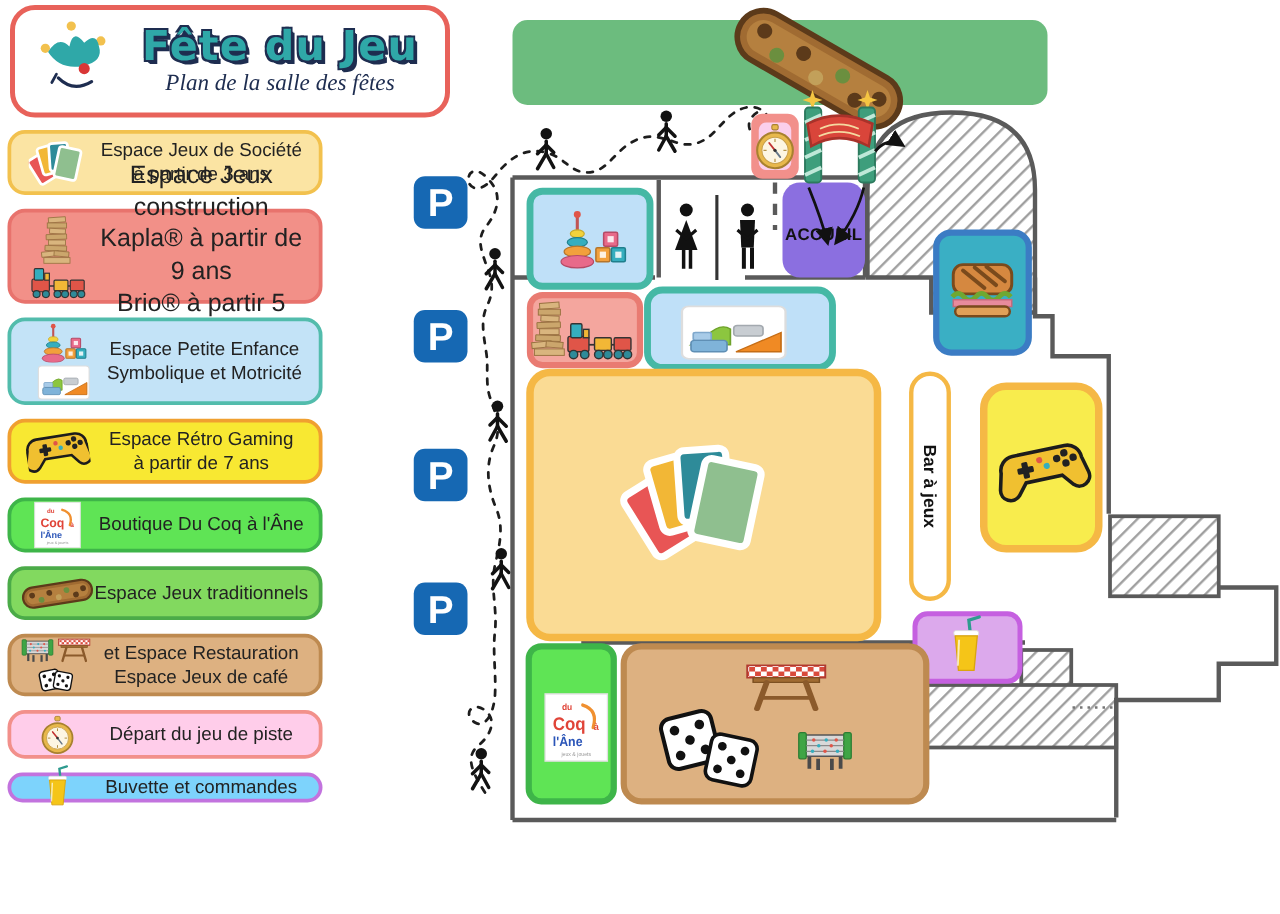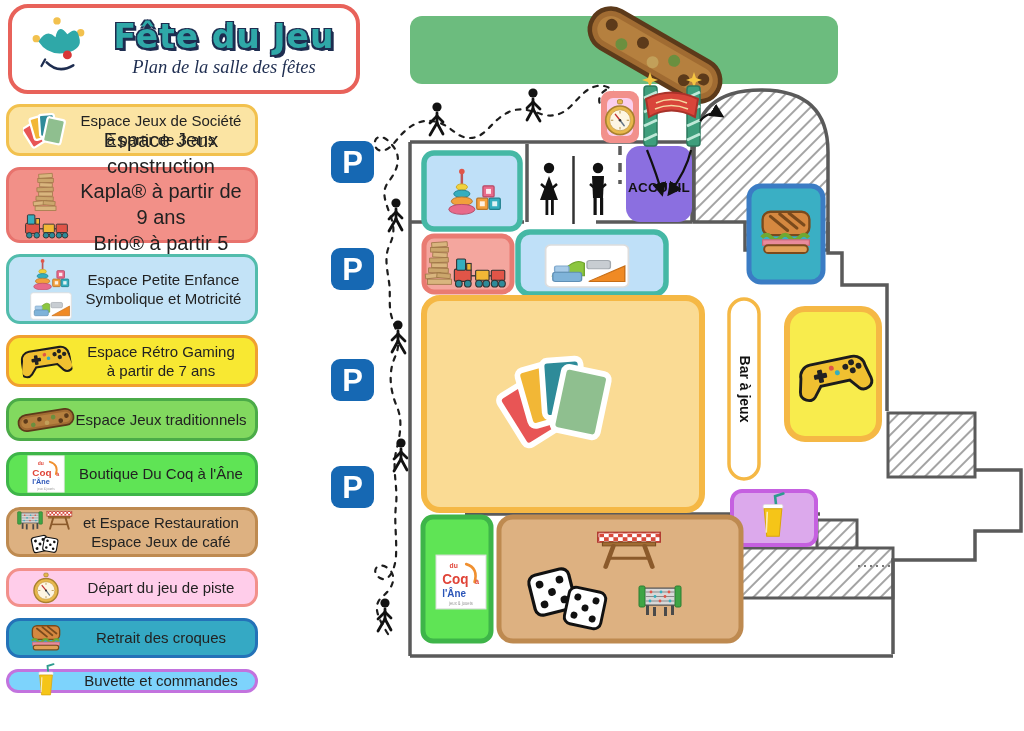--- a/index.html
+++ b/index.html
@@ -304,39 +304,39 @@
         <svg class="tilt" width="50" height="38" viewBox="8 24 84 64">
             <use href="#icon-gamepad"></use>
           </svg>
       </div>
       <div class="tx">
         <div>Espace Rétro Gaming</div>
         <div>à partir de 7 ans</div>
       </div>
     </div>
 
+    <div class="li c4">
+      <div class="ic">
+        <svg width="38" height="38" viewBox="0 0 100 100">
+            <use href="#icon-coqlogo"></use>
+          </svg>
+      </div>
+      <div class="tx">
+        <div>Boutique Du Coq à l'Âne</div>
+      </div>
+    </div>
+
     <div class="li c5">
       <div class="ic">
         <svg class="tilt" width="58" height="26" viewBox="0 30 100 40">
             <use href="#icon-tradboard"></use>
           </svg>
       </div>
       <div class="tx">
         <div>Espace Jeux traditionnels</div>
-      </div>
-    </div>
-
-    <div class="li c4">
-      <div class="ic">
-        <svg width="38" height="38" viewBox="0 0 100 100">
-            <use href="#icon-coqlogo"></use>
-          </svg>
-      </div>
-      <div class="tx">
-        <div>Boutique Du Coq à l'Âne</div>
       </div>
     </div>
 
     <div class="li c6">
       <div class="ic">
         <div class="icrow">
           <svg width="26" height="22" viewBox="6 30 88 64">
               <use href="#icon-foosball"></use>
             </svg>
           <svg width="30" height="20" viewBox="6 24 92 64">
@@ -358,30 +358,20 @@
       <div class="ic">
         <svg width="32" height="34" viewBox="6 0 88 96">
             <use href="#icon-compass"></use>
           </svg>
       </div>
       <div class="tx">
         <div>Départ du jeu de piste</div>
       </div>
     </div>
 
-    <div class="li c8">
-      <div class="ic">
-        <svg width="40" height="30" viewBox="12 18 76 66">
-            <use href="#icon-croque"></use>
-          </svg>
-      </div>
-      <div class="tx">
-        <div>Retrait des croques</div>
-      </div>
-    </div>
 
     <div class="li c9">
       <div class="ic">
         <svg width="26" height="36" viewBox="22 0 56 96">
             <use href="#icon-juice"></use>
           </svg>
       </div>
       <div class="tx">
         <div>Buvette et commandes</div>
       </div>

